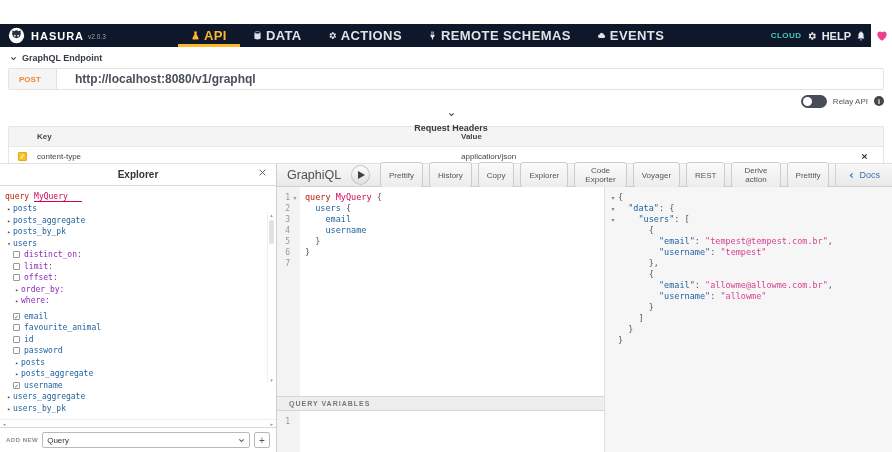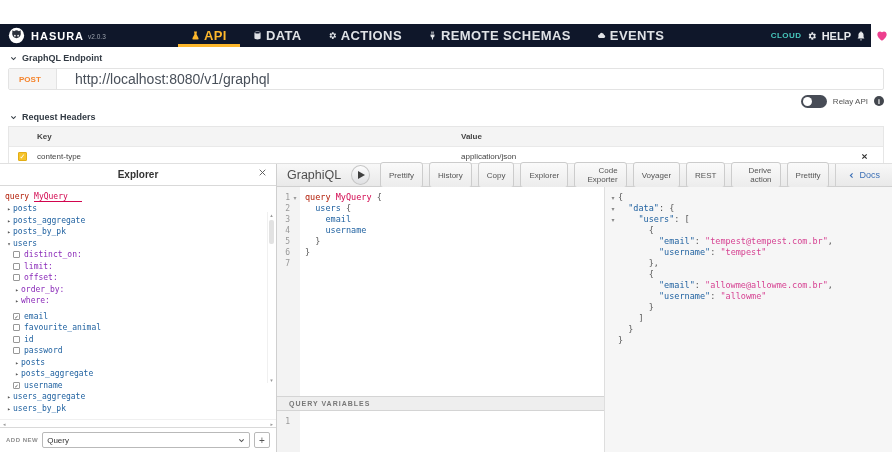--- a/index.html
+++ b/index.html
@@ -29,32 +29,32 @@
   .sec-head { display:flex; align-items:center; gap:5px; padding-left:10px; height:12px; }
   .sec-head .icon svg { width:7px; height:7px; color:#333b44; }
   .sec-title { font-size:9px; font-weight:bold; color:#333b44; }
   #endpoint-head { margin-top:5px; }
 
   
   #endpoint-box { margin:4px 8px 0; height:22px; border:1px solid #e3e3e3; border-radius:2px;
     display:flex; align-items:stretch; background:#fff; }
   #method-cell { width:48px; background:#f5f5f5; border-right:1px solid #e3e3e3;
     display:flex; align-items:center; padding-left:10px; color:#f5842c; font-size:8px; font-weight:bold; }
-  #endpoint-url { flex:1; border:0; outline:0; padding-left:18px; font-size:14px; color:#49505a; background:transparent; }
+  #endpoint-url { flex:1; border:0; outline:0; padding-left:18px; font-size:12px; color:#49505a; background:transparent;font-weight:bold; }
 
   
   #relay-row { margin-top:4px; height:14px; display:flex; align-items:center; justify-content:flex-end; gap:6px; padding-right:8px; }
   #relay-toggle { width:26px; height:13px; border-radius:7px; background:#474c56; position:relative; cursor:pointer; }
   #relay-knob { position:absolute; left:2px; top:2px; width:9px; height:9px; border-radius:50%; background:#fff; }
   #relay-label { font-size:8px; color:#555; }
   #relay-info { width:10px; height:10px; border-radius:50%; background:#43474e; color:#fff; font-size:7px;
     font-weight:bold; display:flex; align-items:center; justify-content:center; }
 
   
-  #headers-head { margin-top:3px; }
+  #headers-head { margin-top:3px;flex-direction:column; }
   #htable { margin:3px 8px 0; border:1px solid #e6e6e6; }
   .hrow { display:grid; grid-template-columns:28px 424px 1fr 22px; height:19px; align-items:center; background:#fff; }
   .hrow + .hrow { border-top:1px solid #e9e9e9; }
   .hrow.head { background:#f4f4f4; font-size:8px; font-weight:bold; color:#333; }
   .hcell { font-size:8px; color:#444; display:flex; align-items:center; }
   .hcheck { width:9px; height:9px; border-radius:1px; background:#f6c32b; border:1px solid #e2ad14;
     color:#fff; font-size:7px; line-height:8px; text-align:center; margin-left:9px; cursor:pointer; }
   .hinput { border:0; outline:0; font-size:8px; color:#444; width:95%; background:transparent; }
   .hinput::placeholder { color:#b9b9b9; }
   .hremove svg { width:7px; height:7px; color:#2d2d2d; cursor:pointer; }
@@ -98,21 +98,21 @@
   
   #gql { flex:1; display:flex; flex-direction:column; min-width:0; }
   #toolbar { height:23px; background:linear-gradient(#f8f8f8,#e9e9e9); border-bottom:1px solid #d0d0d0;
     display:flex; align-items:center; padding-left:10px; gap:6px; }
   #gql-title { font-size:12.5px; color:#4f4f4f; margin-right:4px; }
   #execute { width:20px; height:20px; border-radius:50%; background:linear-gradient(#fdfdfd,#dfe0e2);
     border:1px solid #c6c6c6; display:flex; align-items:center; justify-content:center; cursor:pointer; margin-right:4px; }
   #execute .tri { width:0; height:0; border-left:7px solid #3f3f3f; border-top:4.5px solid transparent;
     border-bottom:4.5px solid transparent; margin-left:2px; }
   .tbtn { font-family:"Liberation Sans",sans-serif; font-size:8px; color:#555; padding:3px 8px;
-    background:linear-gradient(#fafafa,#ececec); border:1px solid #ccc; border-radius:3px; cursor:pointer;text-align:right; }
+    background:linear-gradient(#fafafa,#ececec); border:1px solid #ccc; border-radius:3px; cursor:pointer; }
   #docs-btn { margin-left:auto; height:100%; display:flex; align-items:center; gap:4px; padding:0 12px;
     border-left:1px solid #d0d0d0; color:#3b6fb5; font-size:9px; cursor:pointer; }
   #docs-btn .icon svg { width:7px; height:7px; color:#3b6fb5; }
 
   #gql-body { flex:1; display:flex; min-height:0; }
   #editor-col { width:327px; display:flex; flex-direction:column; }
   #codewrap { flex:1; display:flex; min-height:0; }
   .gutter { width:23px; background:#f3f3f3; padding-top:5px; }
   .grow { height:11px; display:flex; align-items:center; }
   .gnum { width:13px; text-align:right; font-family:"DejaVu Sans Mono",monospace; font-size:8px; color:#999; }

